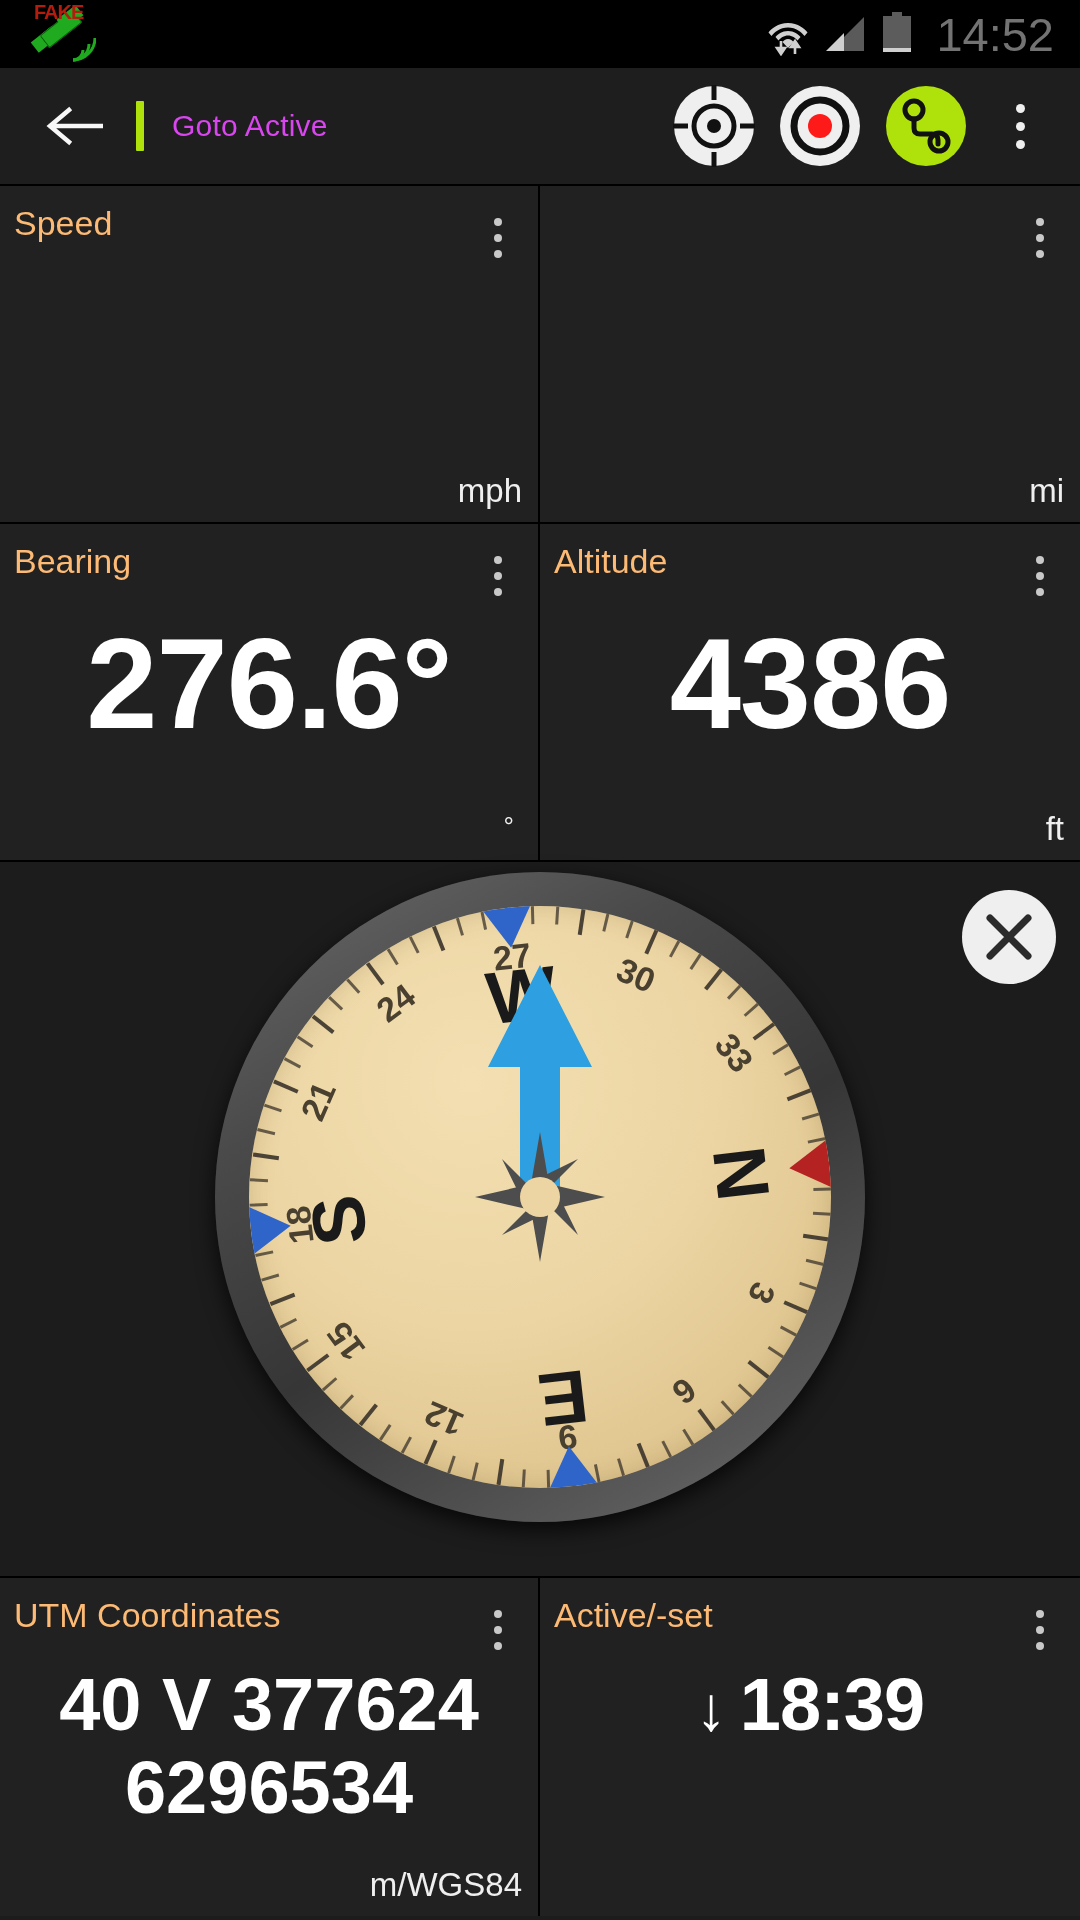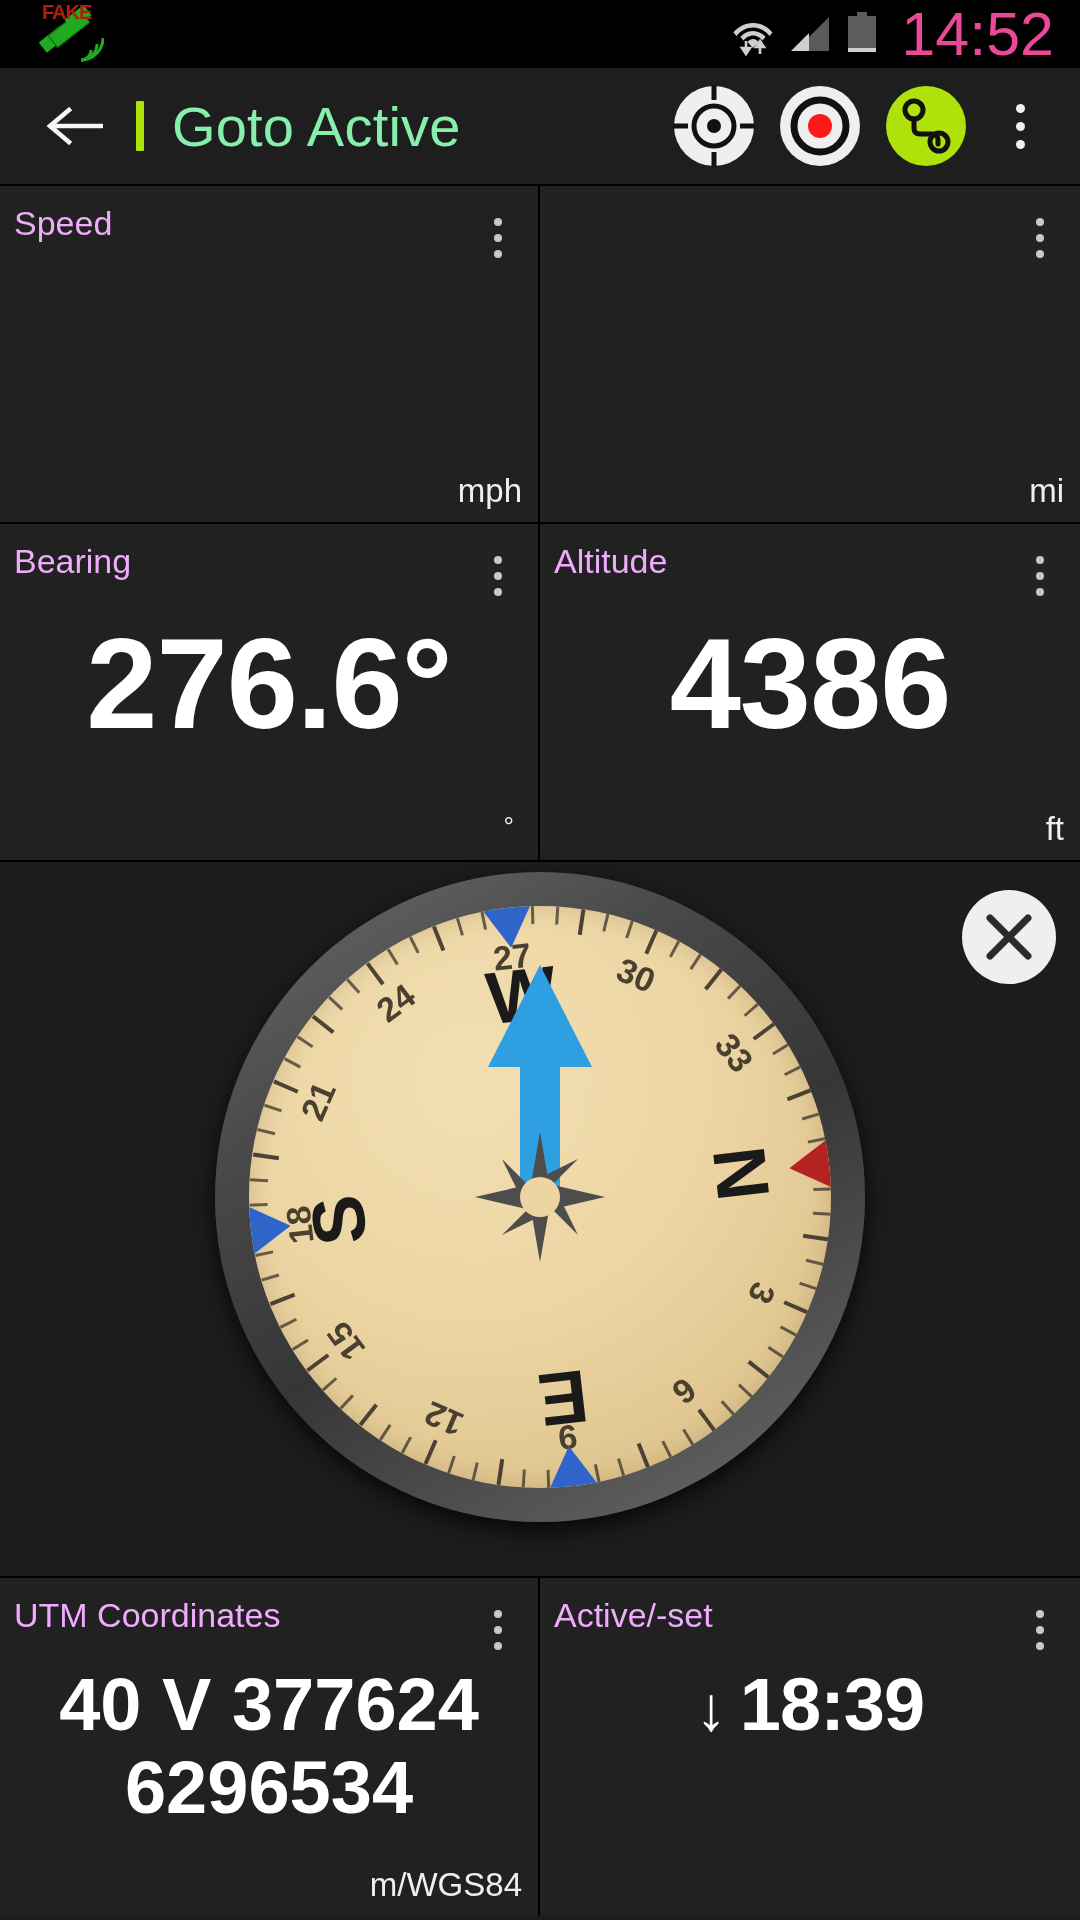--- a/index.html
+++ b/index.html
@@ -9,21 +9,21 @@
     font-family:"Liberation Sans", sans-serif;
     overflow:hidden;
   }
   #app { position:relative; width:1080px; height:1920px; background:#1c1c1c; }
 
   
   .statusbar {
     position:absolute; top:0; left:0; width:1080px; height:68px;
     background:#000; display:flex; align-items:center;
   }
-  .sb-left { display:flex; align-items:center; padding-left:34px; }
+  .sb-left { display:flex; align-items:center; padding-left:26px; }
   .sat-icon { position:relative; width:72px; height:62px; }
   .sat-fake {
     position:absolute; top:-2px; left:8px;
     font-size:20px; font-weight:bold; color:#b41c0e;
     letter-spacing:-1px; font-family:"Liberation Sans", sans-serif;
     z-index:3;
   }
   .sat-body {
     position:absolute; left:14px; top:18px; width:42px; height:16px;
     background:#1faa1f; transform:rotate(-38deg); border-radius:2px;
@@ -38,21 +38,21 @@
     background:#1faa1f; transform:rotate(-38deg);
   }
   .sat-wave {
     position:absolute; right:2px; bottom:2px; width:26px; height:26px;
   }
   .sb-right {
     margin-left:auto; display:flex; align-items:center;
     padding-right:26px; gap:14px;
   }
   .sb-clock {
-    color:#ec4899; font-size:61px; font-weight:300; letter-spacing:0px;
+    color:#737373; font-size:47px; font-weight:300; letter-spacing:0px;
     line-height:1; margin-left:8px;
   }
   .icon-wifi { width:44px; height:44px; display:block; }
   .icon-signal { width:42px; height:40px; display:block; }
   .icon-batt { width:34px; height:44px; display:block; }
 
   
   .actionbar {
     position:absolute; top:68px; left:0; width:1080px; height:116px;
     background:#1e1e1e; display:flex; align-items:center;
@@ -60,21 +60,21 @@
   .back-btn {
     width:96px; height:100px; display:flex; align-items:center;
     justify-content:center; margin-left:26px;
   }
   .back-arrow { width:58px; height:44px; display:block; }
   .title-accent {
     width:8px; height:50px; background:#aee20a; margin-left:14px;
     border-radius:1px;
   }
   .ab-title {
-    color:#86efac; font-size:56px; font-weight:400;
+    color:#d946ef; font-size:30px; font-weight:400;
     margin-left:28px; letter-spacing:0.2px; white-space:nowrap;
   }
   .ab-actions {
     margin-left:auto; display:flex; align-items:center; gap:22px;
     padding-right:14px;
   }
   .ab-icon { width:84px; height:84px; display:block; }
   .overflow-btn {
     width:60px; height:100px; display:flex; flex-direction:column;
     align-items:center; justify-content:center; gap:9px;
@@ -86,21 +86,21 @@
   .grid { position:absolute; top:184px; left:0; width:1080px; }
   .row { display:flex; width:1080px; }
   .cell {
     position:relative; width:540px; height:338px;
     background:#212121; border-top:2px solid #000;
     border-right:2px solid #000; overflow:hidden;
   }
   .cell.last { border-right:none; }
   .cell-title {
     position:absolute; top:18px; left:14px;
-    color:#f0abfc; font-size:34px; font-weight:400;
+    color:#fdba74; font-size:34px; font-weight:400;
   }
   .cell-menu {
     position:absolute; top:32px; right:36px;
     display:flex; flex-direction:column; gap:8px; align-items:center;
   }
   .cell-menu .d { width:8px; height:8px; border-radius:50%; background:#c8c8c8; }
   .cell-value {
     position:absolute; left:0; right:0; top:96px;
     text-align:center; color:#ffffff;
     font-size:128px; font-weight:bold; line-height:1;

